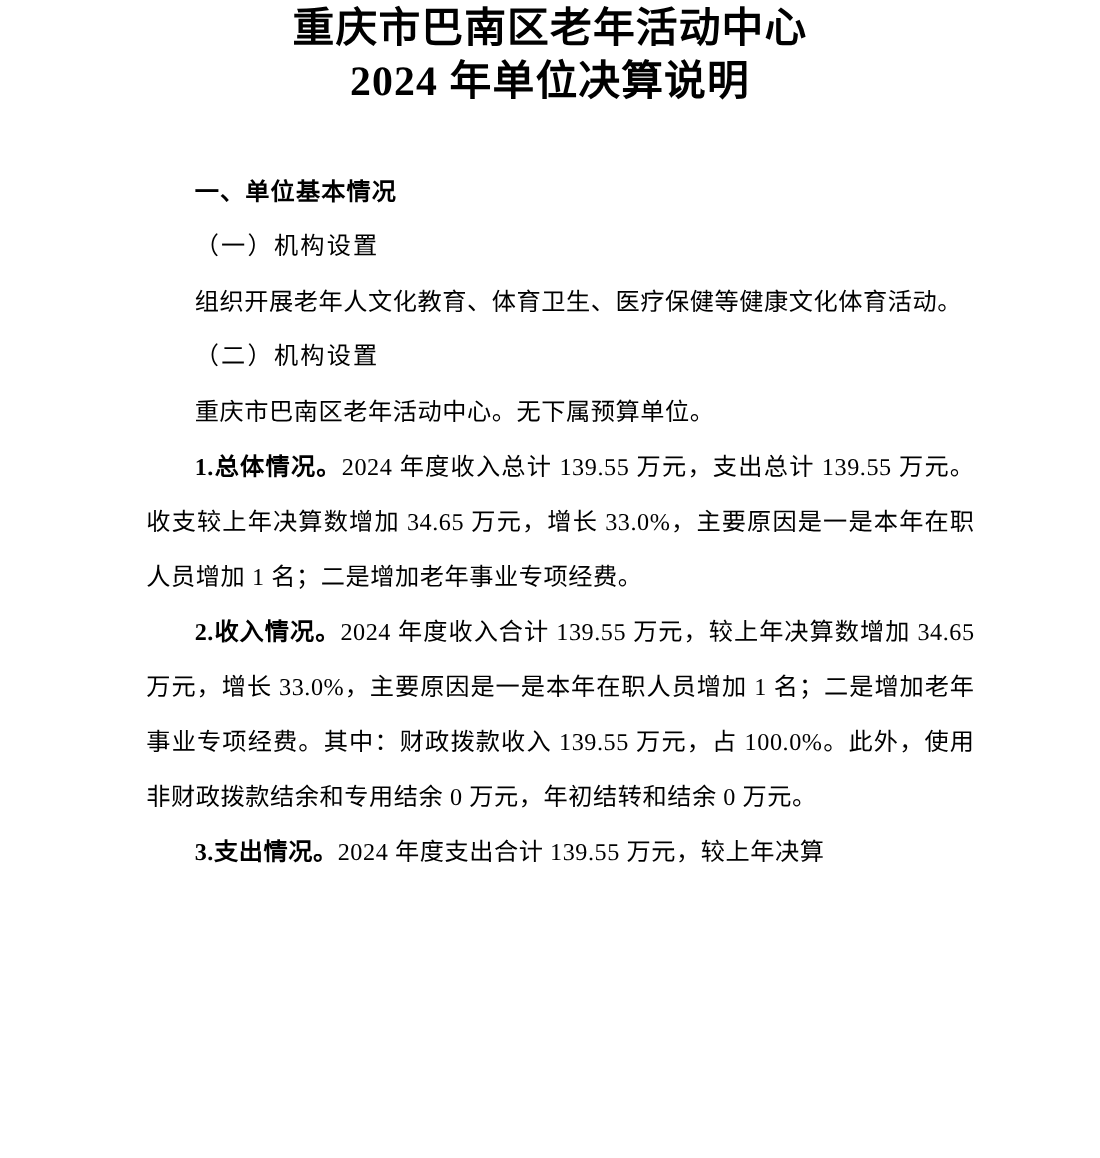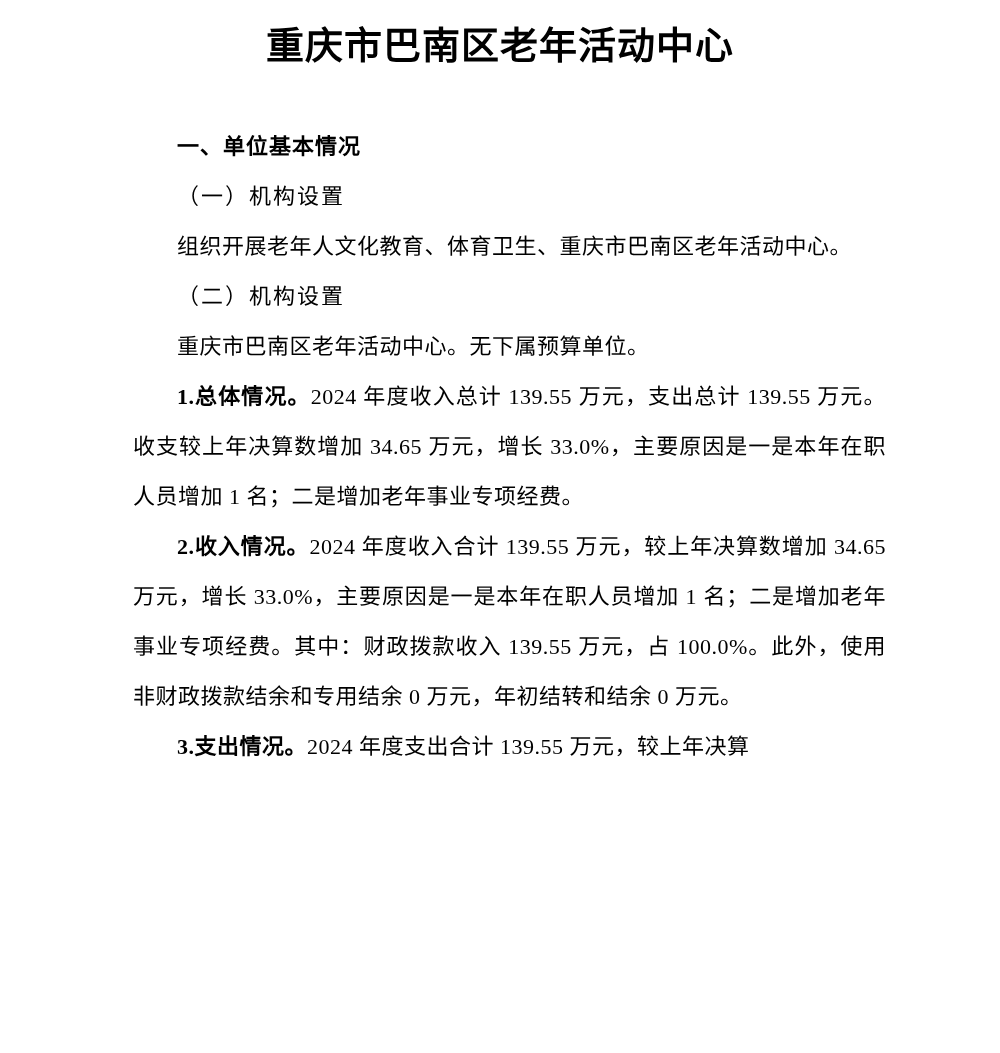--- a/index.html
+++ b/index.html
@@ -9,21 +9,21 @@
   }
   .page {
     position: relative;
     width: 1000px;
     height: 1053px;
     background: #ffffff;
     color: #000000;
     overflow: hidden;
   }
   .title-block {
-    padding-top: 22px;
+    padding-top: 2px;
     text-align: center;
   }
   .doc-title-line {
     font-family: "Liberation Serif", "DejaVu Serif", serif;
     font-weight: 700;
     font-size: 38px;
     line-height: 48px;
     letter-spacing: 1px;
     white-space: nowrap;
   }
@@ -54,29 +54,30 @@
     font-weight: 700;
   }
 </style>
 </head>
 <body>
 
 <div class="page">
 
   <div class="title-block">
     <div class="doc-title-line">重庆市巴南区老年活动中心</div>
+    <div class="doc-title-line">2024 年单位决算说明</div>
   </div>
 
   <div class="content">
 
     <p class="h1-para">一、单位基本情况</p>
 
     <p class="h2-para">（一）机构设置</p>
 
-    <p class="body-para">组织开展老年人文化教育、体育卫生、重庆市巴南区老年活动中心。</p>
+    <p class="body-para">组织开展老年人文化教育、体育卫生、医疗保健等健康文化体育活动。</p>
 
     <p class="h2-para">（二）机构设置</p>
 
     <p class="body-para">重庆市巴南区老年活动中心。无下属预算单位。</p>
 
 
 
     <p class="body-para">
       <span class="lead">1.总体情况。</span><span>2024 年度收入总计 139.55 万元，支出总计 139.55 万元。收支较上年决算数增加 34.65 万元，增长 33.0%，主要原因是一是本年在职人员增加 1 名；二是增加老年事业专项经费。</span>
     </p>

